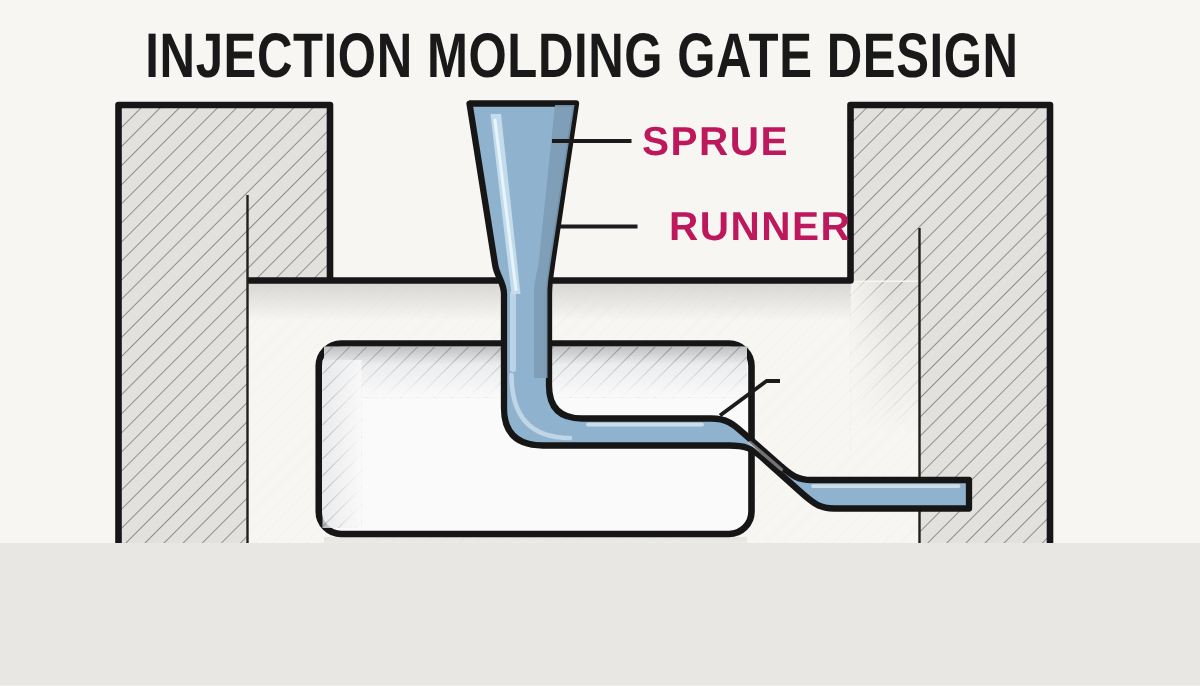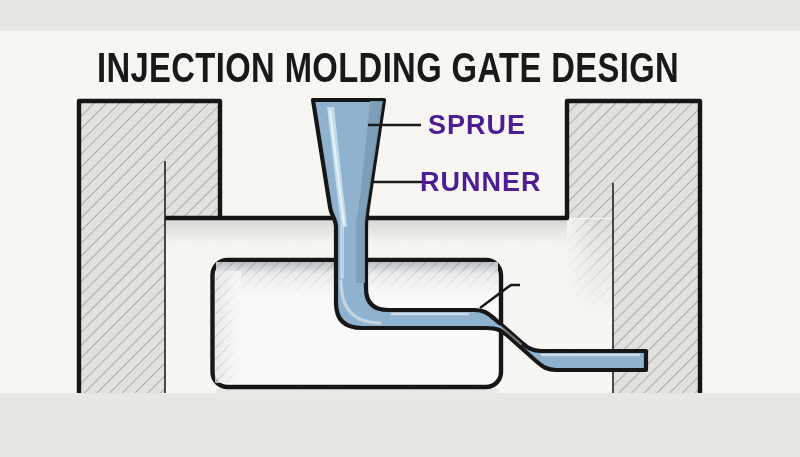--- a/index.html
+++ b/index.html
@@ -1,35 +1,34 @@
 <!DOCTYPE html>
 <html><head>
 <meta charset="utf-8">
 <style>
   html,body{margin:0;padding:0;background:#e9e7e4;}
   .stage{
     position:relative;width:800px;height:362px;overflow:hidden;
     background:#f8f6f2;
     font-family:"Liberation Sans", sans-serif;
-    margin-top:31px;
   }
   .stage svg{position:absolute;left:0;top:0;}
   .title{
     position:absolute;top:16px;left:388px;
     transform:translateX(-50%) scaleX(0.78);
     transform-origin:center top;
     font-weight:700;font-size:42px;line-height:1;letter-spacing:.5px;
     color:#191919;white-space:nowrap;
   }
   .lbl{
     position:absolute;font-weight:700;font-size:27px;line-height:1;
-    letter-spacing:1px;color:#4c1d95;white-space:nowrap;
+    letter-spacing:1px;color:#be185d;white-space:nowrap;
   }
   .lbl.sprue{left:428px;top:81px;}
-  .lbl.runner{left:420px;top:138px;}
+  .lbl.runner{left:446px;top:138px;}
   .lbl.gate{left:523px;top:242px;}
 </style>
 </head>
 <body>
 
 <div class="stage">
 
   <svg width="800" height="457" viewBox="0 0 800 457">
     <defs>
       <pattern id="hatch" width="9" height="9" patternUnits="userSpaceOnUse" patternTransform="rotate(45)">

